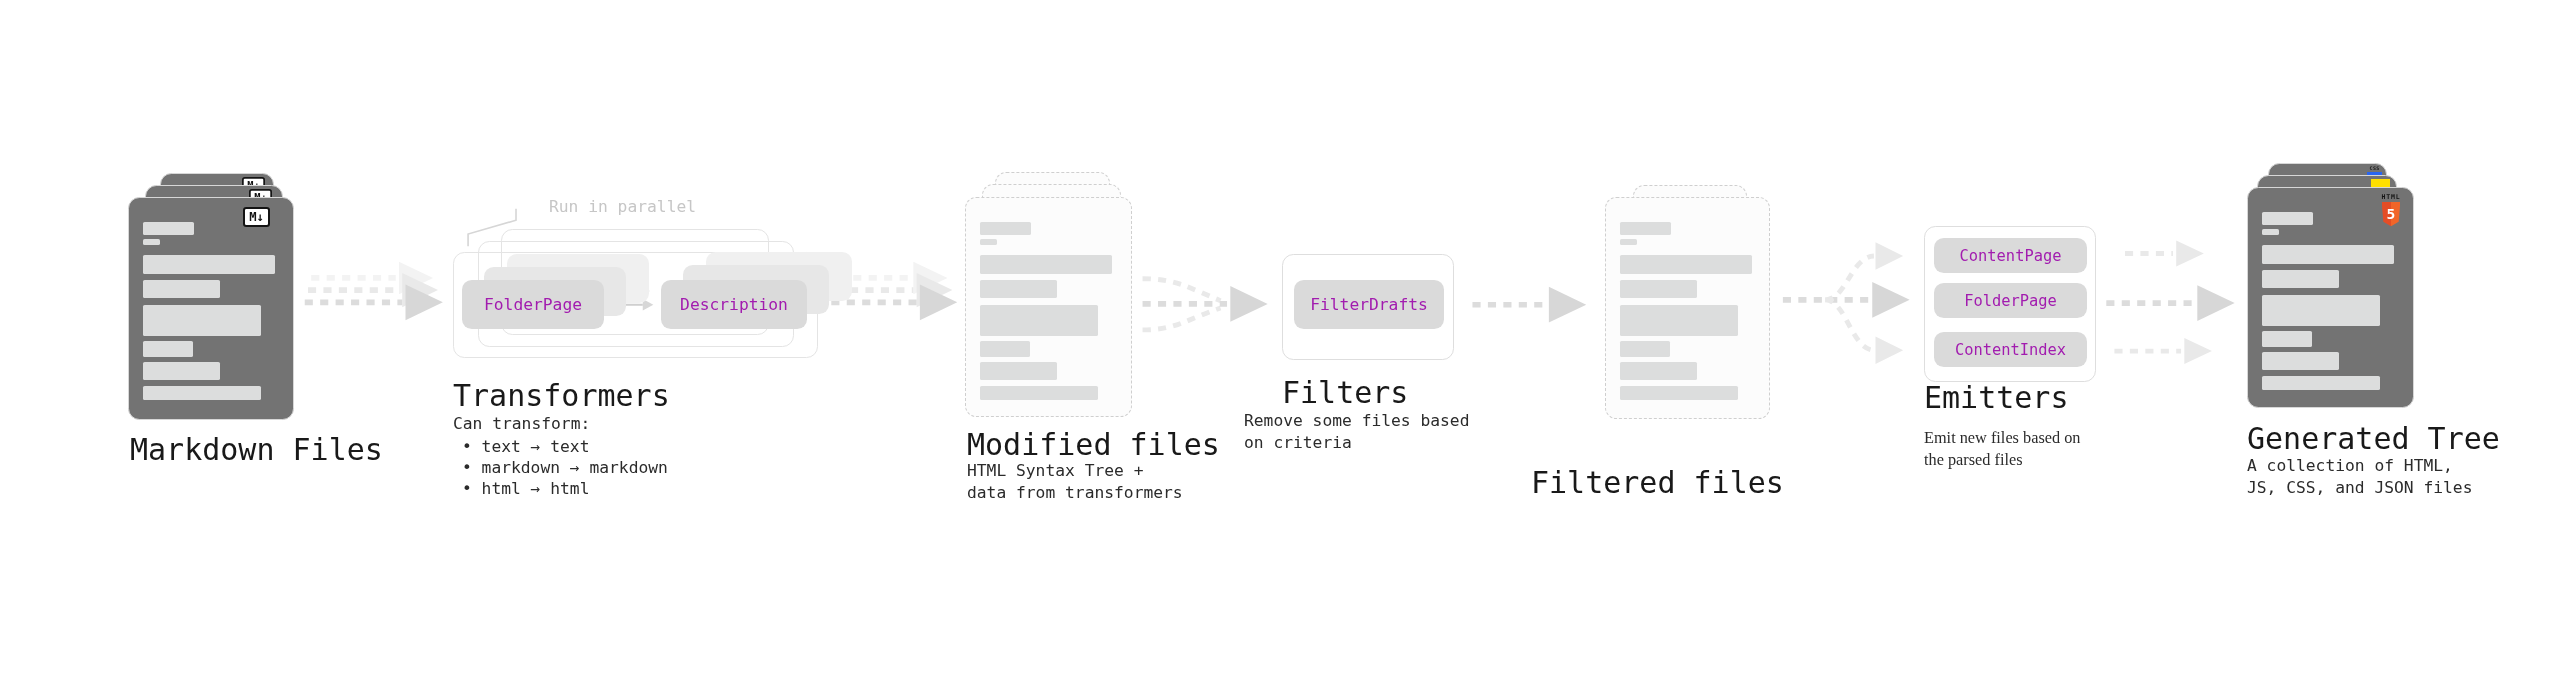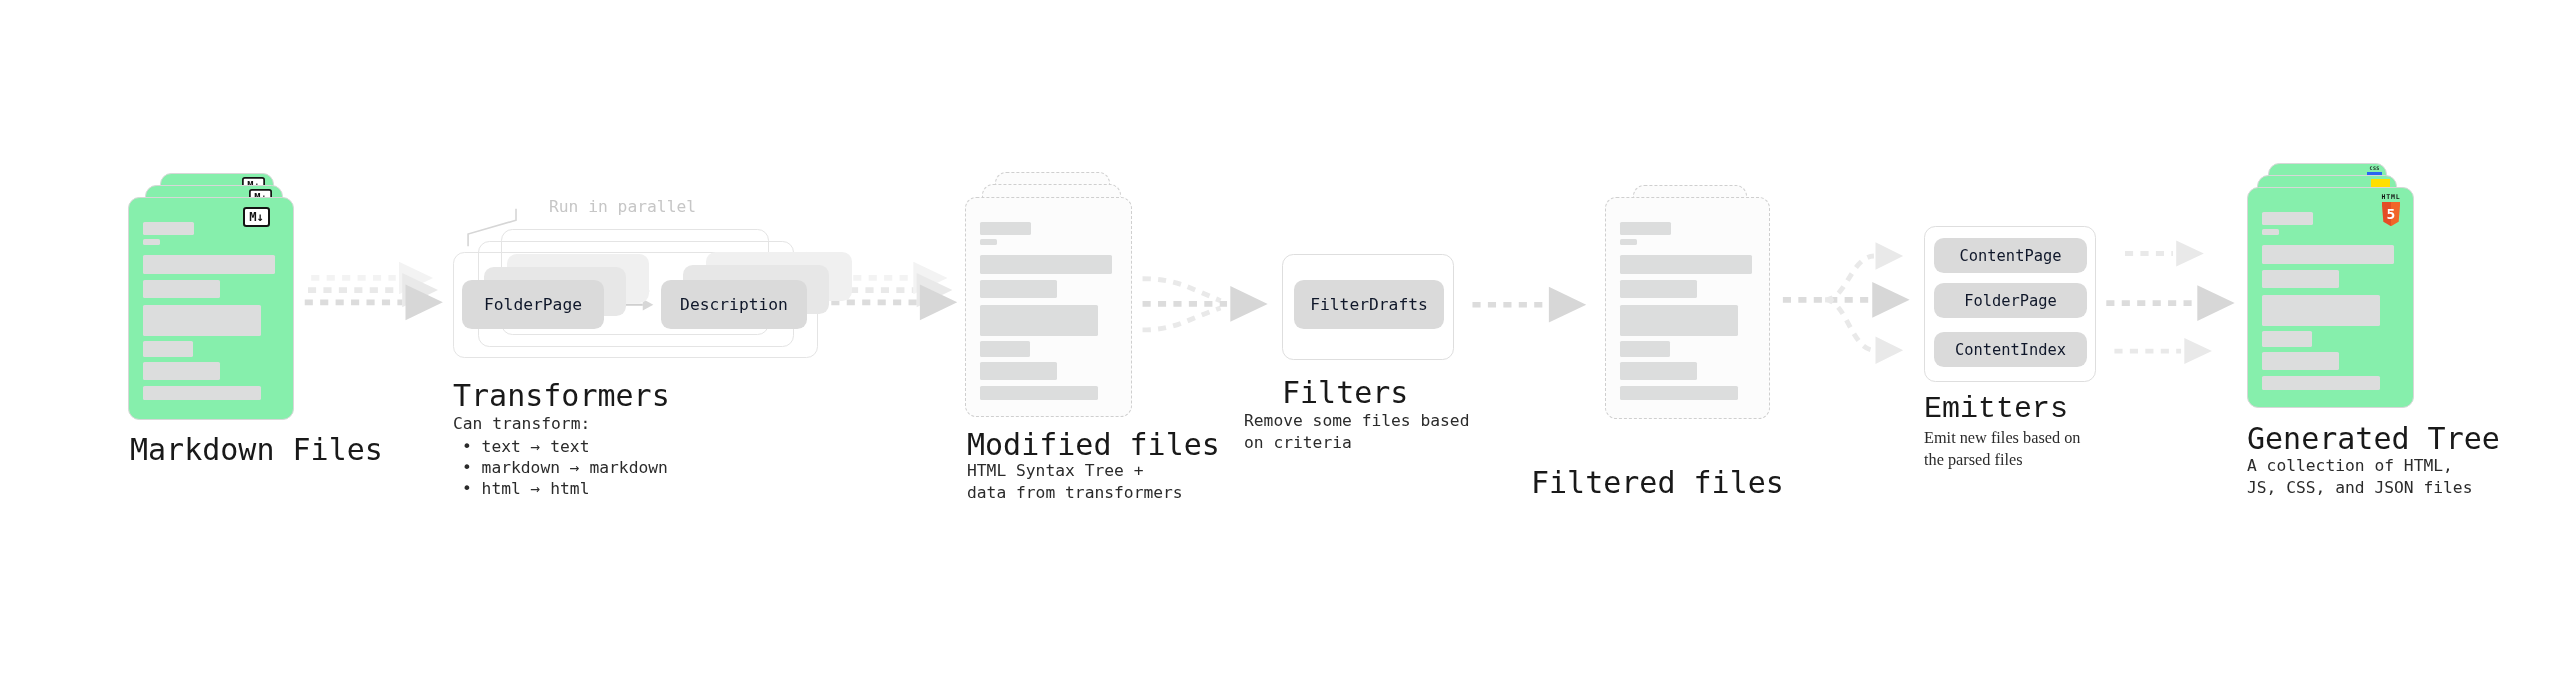--- a/index.html
+++ b/index.html
@@ -1,21 +1,21 @@
 <!DOCTYPE html>
 <html style="font-size:13px"><head>
 <meta charset="utf-8">
 <style>
   html,body{margin:0;padding:0;background:#fff;}
   .canvas{position:relative;width:2576px;height:681px;background:#ffffff;overflow:hidden;
           font-family:"DejaVu Sans Mono","Liberation Mono",monospace;color:#1f1f1f;}
   svg.arrows{position:absolute;left:0;top:0;}
 
   
-  .file{position:absolute;background:#86efac;border:1.6px solid #d7d7d7;border-radius:11.4px;box-sizing:border-box;}
+  .file{position:absolute;background:#737373;border:1.6px solid #d7d7d7;border-radius:11.4px;box-sizing:border-box;}
   .file.dashed{border:1.6px dashed #cfcfcf;background:#fcfcfc;}
   .doclines{position:absolute;left:14px;top:24.4px;}
   .doclines .bar{background:#dcdddd;border-radius:1.6px;}
 
   
   .md-badge{position:absolute;background:#fff;border:2.4px solid #141414;border-radius:3.3px;
             font-weight:bold;font-size:12.2px;line-height:14.6px;padding:0.8px 4.1px;color:#141414;}
   .md-badge.back{transform:scale(.85);transform-origin:top right;}
 
   
@@ -26,21 +26,21 @@
                  clip-path:polygon(0 0,100% 0,91% 82%,50% 100%,9% 82%);}
   .js-badge{position:absolute;top:3.3px;right:6.5px;width:18.7px;height:8.1px;background:#ffdf00;}
   .css-badge{position:absolute;top:1.6px;right:4.1px;width:14.6px;text-align:center;}
   .css-badge .word{font-size:4.9px;font-weight:bold;color:#141414;line-height:5.7px;letter-spacing:0.4px;}
   .css-badge .bar{height:3.3px;background:#2965f1;margin-top:0.8px;}
 
   
   .frame{position:absolute;border:1.6px solid #e4e4e4;border-radius:11.4px;background:transparent;box-sizing:border-box;}
   .frame.filled{background:#ffffff;}
   .step{position:absolute;background:#dadada;border-radius:9.8px;display:flex;align-items:center;justify-content:center;
-        font-size:16.3px;color:#0f172a;}
+        font-size:16.3px;color:#a21caf;}
   .step.g1{background:#e7e7e7;color:transparent;}
   .step.g2{background:#f0f0f0;color:transparent;}
 
   
   .node-label{position:absolute;font-size:30px;color:#191919;white-space:nowrap;}
   .sub{position:absolute;font-size:16.3px;line-height:22px;color:#2b2b2b;white-space:nowrap;}
   .callout{position:absolute;font-size:16.3px;color:#c6c6c6;white-space:nowrap;}
 </style>
 </head>
 <body>
@@ -208,21 +208,21 @@
         </div>
     </div>
     <div class="node-label" style="left:1531px;top:429px;margin-top:36px;">Filtered files</div>
   </div>
 
   <div>
     <div class="frame filled" style="left:1924px;top:226px;width:172px;height:156px;border-color:#dedede;"></div>
     <div class="step" style="left:1934px;top:238px;width:153px;height:35px;font-size:15.4px;">ContentPage</div>
     <div class="step" style="left:1934px;top:283px;width:153px;height:35px;font-size:15.4px;">FolderPage</div>
     <div class="step" style="left:1934px;top:332px;width:153px;height:35px;font-size:15.4px;">ContentIndex</div>
-    <div class="node-label" style="left:1924px;top:392px;font-family:Liberation Mono, monospace;">Emitters</div>
+    <div class="node-label" style="left:1924px;top:380px;">Emitters</div>
     <div class="sub" style="left:1924px;top:427px;font-family:Liberation Serif, serif;">
       <div>Emit new files based on</div>
       <div>the parsed files</div>
     </div>
   </div>
 
   <div>
     <div class="file" style="left:2268px;top:163px;width:119px;height:221px;">
       <div class="css-badge">
         <div class="word">CSS</div>

